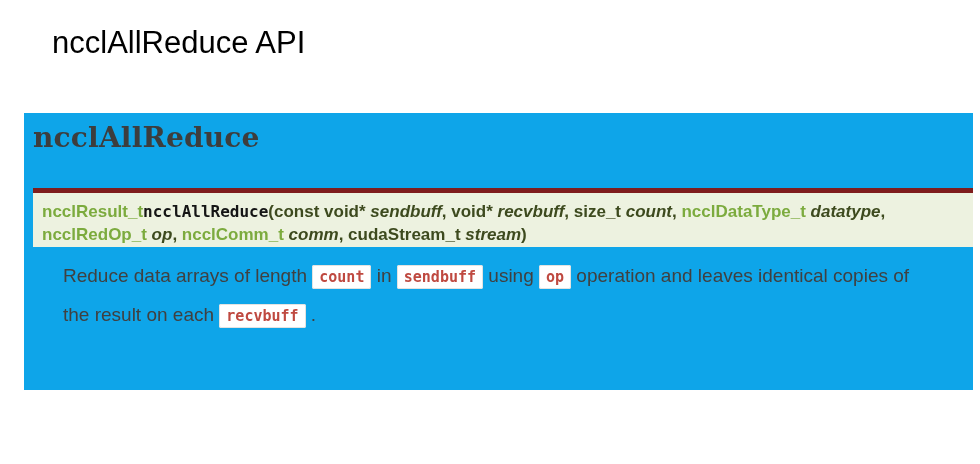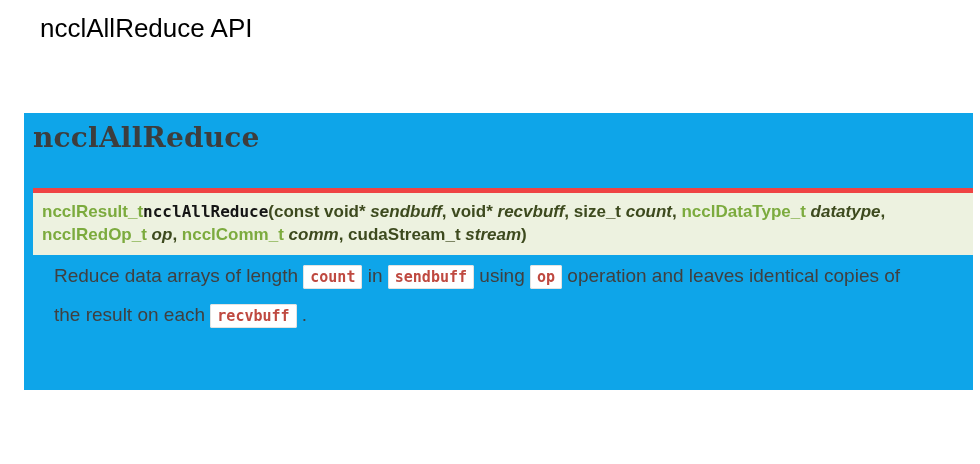--- a/index.html
+++ b/index.html
@@ -7,23 +7,23 @@
   body {
     width: 980px; height: 464px;
     background: #ffffff;
     font-family: "Liberation Sans", sans-serif;
     position: relative;
     overflow: hidden;
   }
   .page-title {
     position: absolute;
     left: 40px; top: 13px;
-    margin: 0;
+    margin: 12px;
     font-family: "Liberation Sans", sans-serif;
-    font-size: 26px;
+    font-size: 31px;
     font-weight: 400;
     color: #000000;
   }
   .card {
     position: absolute;
     left: 24px; top: 113px;
     width: 949px; height: 277px;
     background: #0ea5e9;
   }
   .card-heading {
@@ -34,39 +34,39 @@
     font-size: 28px;
     font-weight: 700;
     color: #3d3d3d;
     letter-spacing: 0.2px;
   }
   .signature {
     position: absolute;
     left: 9px; top: 75px;
     width: 940px;
     background: #edf2e0;
-    border-top: 5px solid #ef4444;
-    padding: 7px 10px 9px 9px;
+    border-top: 5px solid #7f1d1d;
+    padding: 7px 10px 1px 9px;
     font-size: 17px;
     font-weight: 700;
     line-height: 23px;
     white-space: pre-wrap;
     color: #3d4a1e;
   }
   .tok-link  { color: #7cab3e; font-weight: 700; }
   .tok-plain { color: #3d4a1e; font-weight: 700; }
   .tok-param { color: #3d4a1e; font-weight: 700; font-style: italic; }
   .tok-name  {
     color: #151515; font-weight: 700;
     font-family: "DejaVu Sans Mono", monospace;
     font-size: 16px;
   }
   .description {
     position: absolute;
-    left: 30px; top: 144px;
+    left: 39px; top: 144px;
     width: 880px;
   }
   .para {
     margin: 0 0 15px 0;
     font-size: 19px;
     line-height: 38px;
     color: #404040;
     white-space: pre-wrap;
     width: 862px;
   }

